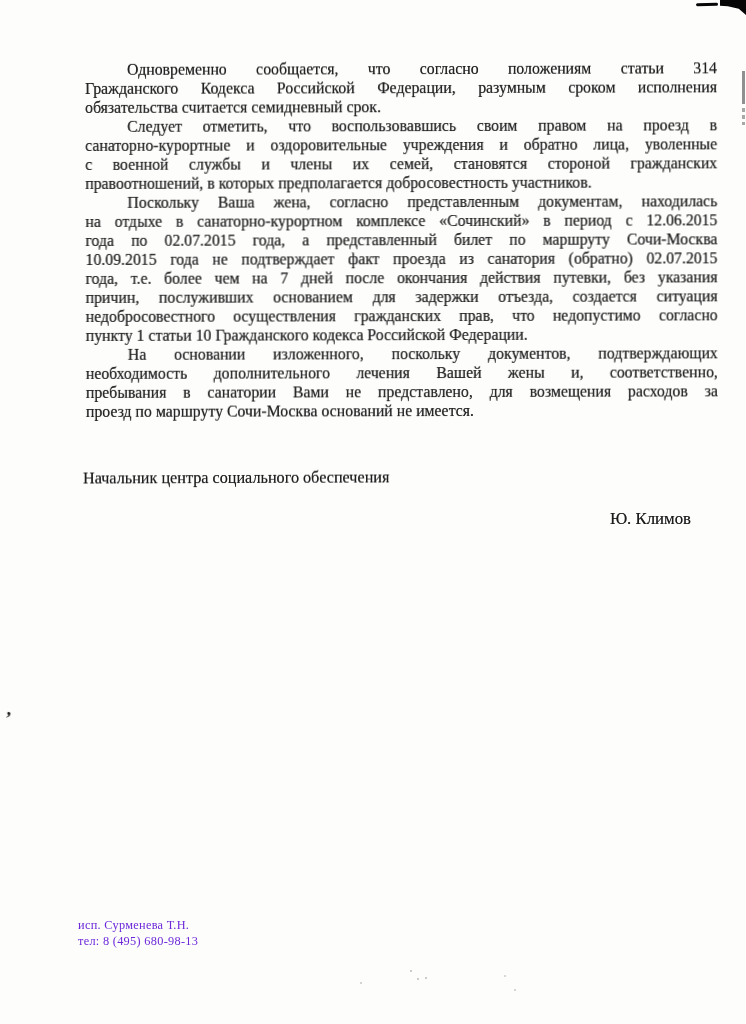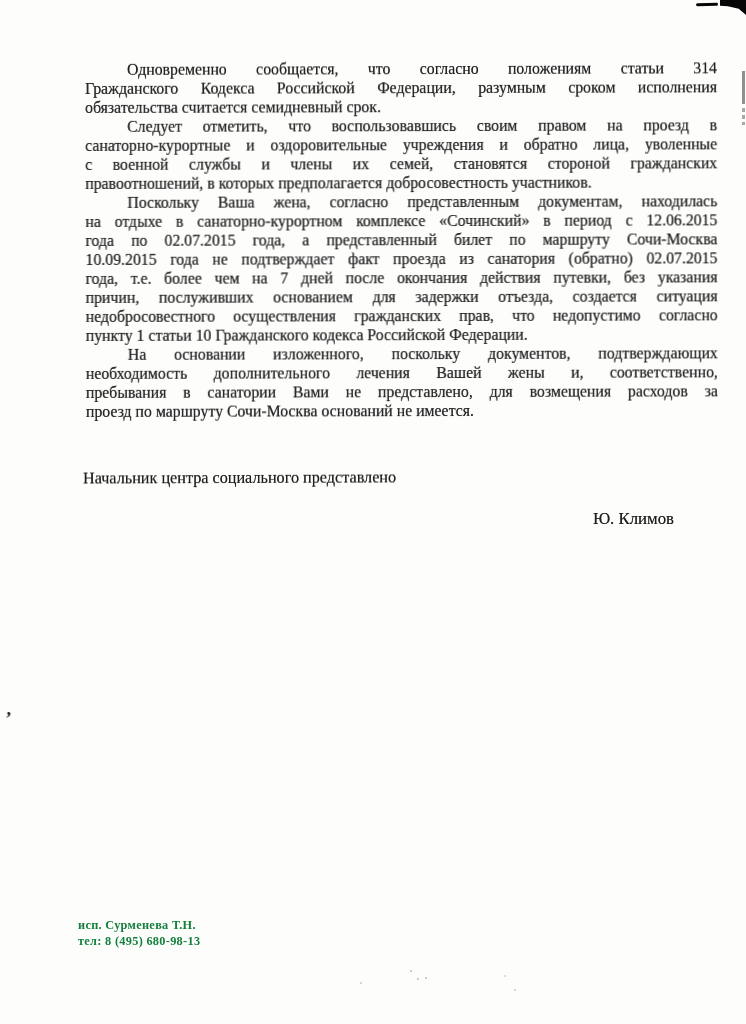--- a/index.html
+++ b/index.html
@@ -34,32 +34,31 @@
   .line.last { text-align-last: left; }
 
   .sig-block {
     position: absolute;
     left: 83px; top: 468px;
     font-size: 16.2px; line-height: 21.5px;
     transform: rotate(-0.2deg);
   }
   .sig-name {
     position: absolute;
-    left: 68px; top: 509px; width: 606px;
+    left: 85px; top: 509px; width: 606px;
     text-align: right;
     font-size: 16.8px;
   }
   .footer {
     position: absolute;
     left: 78px; top: 917px;
     font-size: 12.3px; line-height: 16px;
-    color: #15803d;
+    color: #6d28d9;
     filter: blur(0.35px);
     letter-spacing: 0.3px;
-    font-weight: bold;
   }
   
   .top-line {
     position: absolute; left: 696px; top: 3px;
     width: 22px; height: 2.6px;
     background: #070707; border-radius: 1.5px;
     transform: rotate(-1.2deg);
   }
   .corner-block {
     position: absolute; right: 0; top: 0;
@@ -127,21 +126,21 @@
       <div class="line">причин, послуживших основанием для задержки отъезда, создается ситуация</div>
       <div class="line">недобросовестного осуществления гражданских прав, что недопустимо согласно</div>
       <div class="line last">пункту 1 статьи 10 Гражданского кодекса Российской Федерации.</div>
       <div class="line first">На основании изложенного, поскольку документов, подтверждающих</div>
       <div class="line">необходимость дополнительного лечения Вашей жены и, соответственно,</div>
       <div class="line">пребывания в санатории Вами не представлено, для возмещения расходов за</div>
       <div class="line last">проезд по маршруту Сочи-Москва оснований не имеется.</div>
     </div>
 
   <div class="sig-block ink">
-    <div>Начальник центра социального представлено</div>
+    <div>Начальник центра социального обеспечения</div>
   </div>
   <div class="sig-name ink">Ю. Климов</div>
 
   <div class="footer">
     <div>исп. Сурменева Т.Н.</div>
     <div>тел: 8 (495) 680-98-13</div>
   </div>
 
 </div>
 

